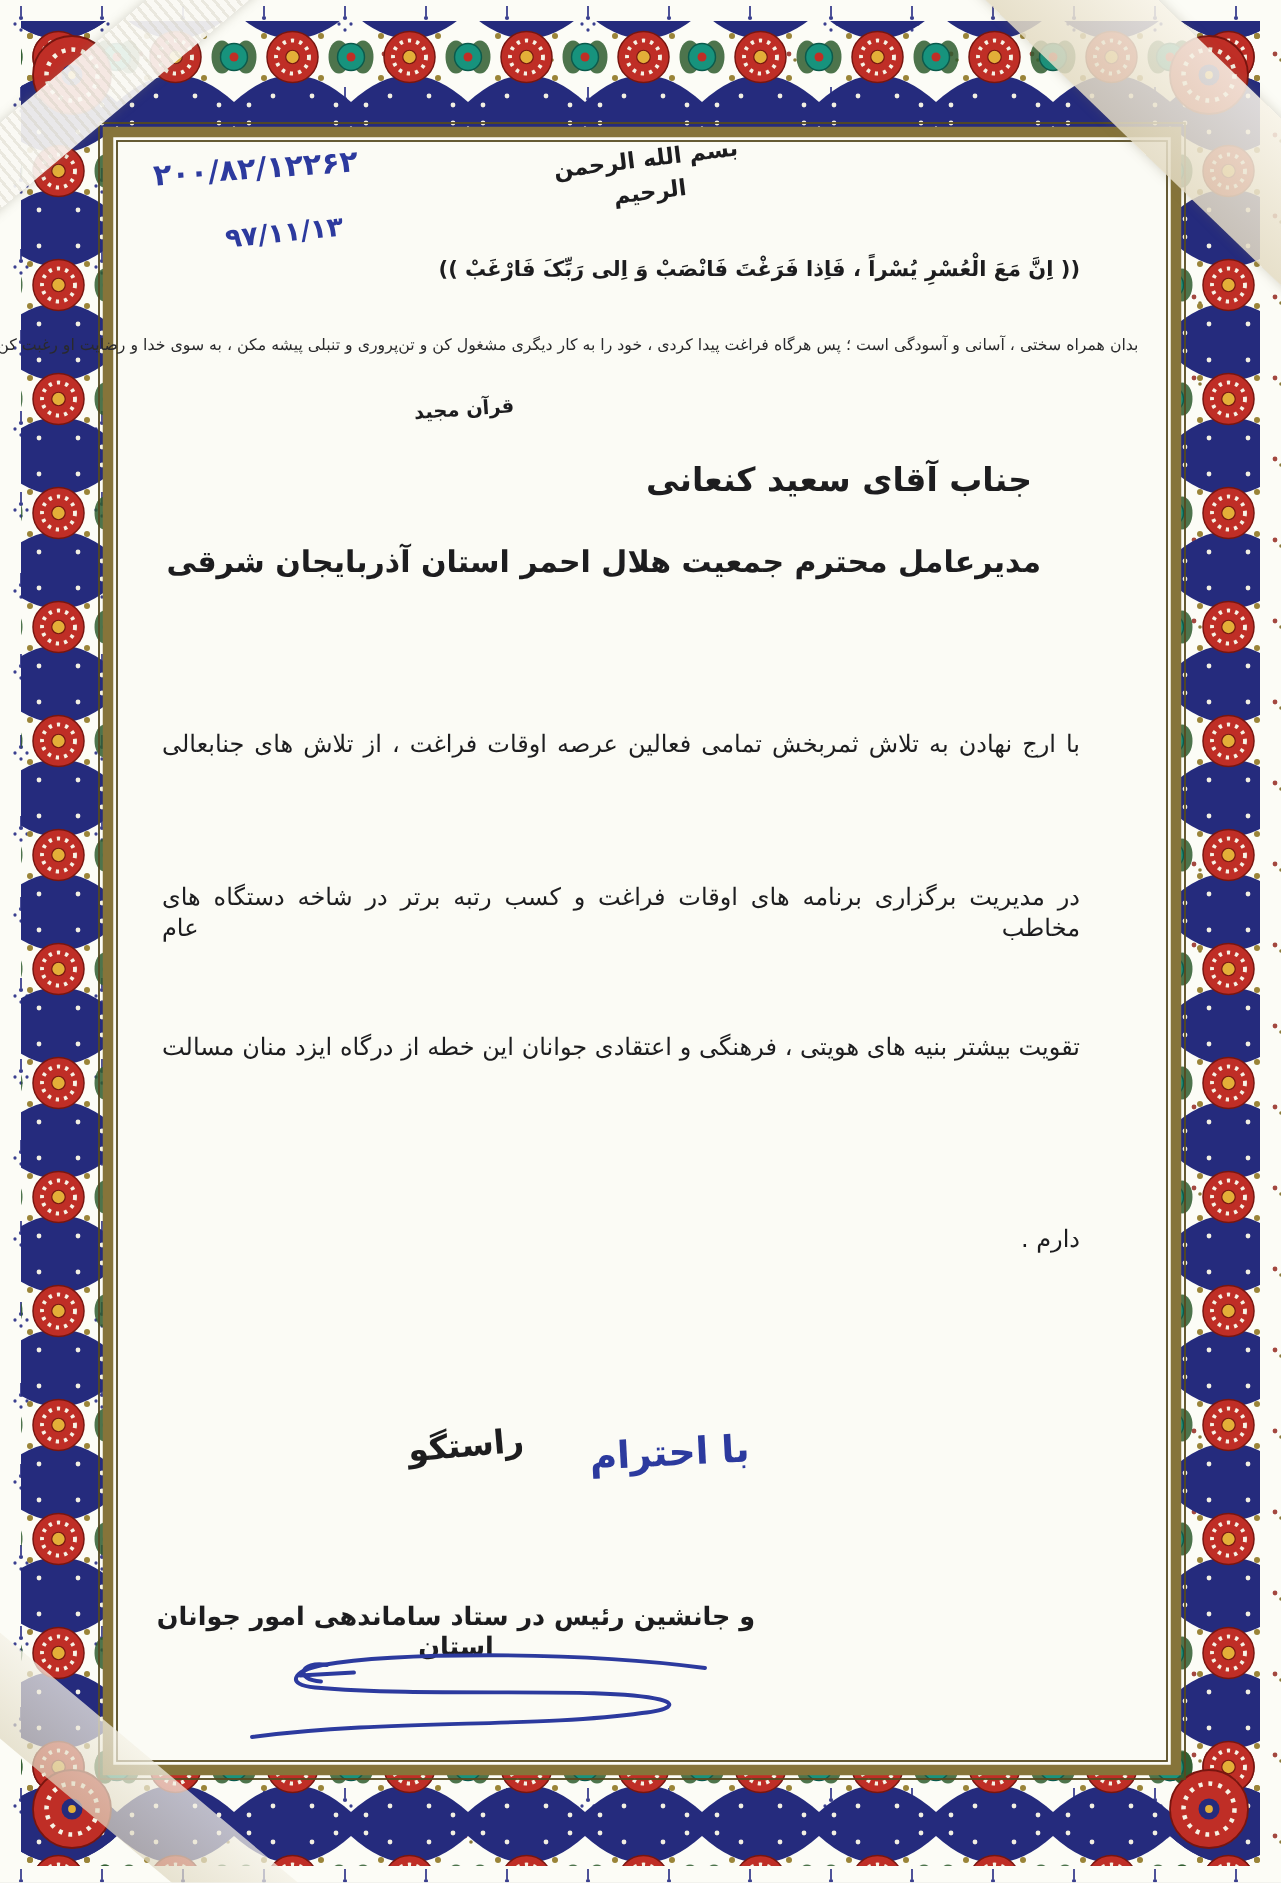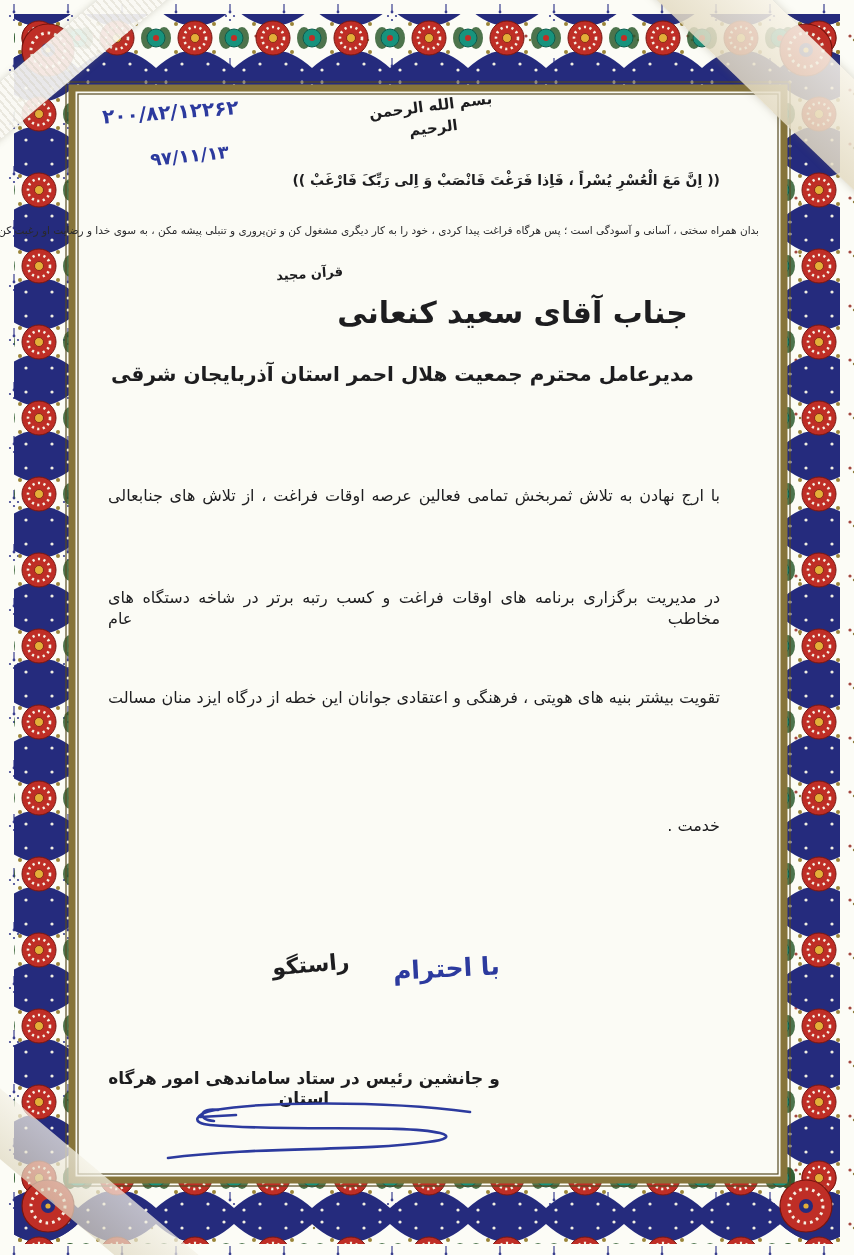--- a/index.html
+++ b/index.html
@@ -15,21 +15,21 @@
   .ink-blue{color:#2c3a9e;}
   .ref-number{left:102px;top:100px;font-size:20px;letter-spacing:3px;direction:ltr;
     transform:rotate(-4deg);font-weight:bold;}
   .date{left:150px;top:145px;font-size:18px;letter-spacing:2px;direction:ltr;
     transform:rotate(-6deg);font-weight:bold;}
   .bismillah{left:362px;top:96px;width:140px;font-size:15px;font-weight:bold;
     text-align:center;white-space:normal;transform:rotate(-7deg);line-height:1.45;}
   .verse{left:220px;top:172px;width:500px;font-size:14px;font-weight:bold;}
   .translation{left:95px;top:224px;width:664px;font-size:10.5px;text-align:center;color:#2a2a2c;}
   .verse-source{left:276px;top:266px;font-size:13px;font-weight:bold;transform:rotate(-4deg);}
-  .addr-name{right:166px;top:295px;font-size:30px;font-weight:bold;}
+  .addr-name{right:166px;top:308px;font-size:22px;font-weight:bold;}
   .addr-title{right:160px;top:362px;font-size:20px;font-weight:bold;}
   .body-line{right:134px;width:612px;font-size:16px;text-align:justify;
     text-align-last:justify;white-space:normal;line-height:1.3;}
   .bl-1{top:486px;} .bl-2{top:588px;} .bl-3{top:646px;} .bl-4{top:688px;}
   .bl-5{top:816px;text-align:right;text-align-last:right;}
   .sig-salutation{left:393px;top:954px;font-size:25px;font-weight:bold;transform:rotate(-3deg);}
   .sig-name{left:272px;top:952px;font-size:22px;font-weight:bold;transform:rotate(-5deg);}
   .sig-title{left:98px;width:412px;text-align:center;font-size:17px;font-weight:bold;white-space:normal;}
   .st-1{top:1028px;} .st-2{top:1068px;}
   .flourish{position:absolute;left:140px;top:1096px;z-index:2;}
@@ -138,25 +138,25 @@
   <div class="txt verse">(( اِنَّ مَعَ الْعُسْرِ یُسْراً ، فَاِذا فَرَغْتَ فَانْصَبْ وَ اِلی رَبِّکَ فَارْغَبْ ))</div>
   <div class="txt translation">بدان همراه سختی ، آسانی و آسودگی است ؛ پس هرگاه فراغت پیدا کردی ، خود را به کار دیگری مشغول کن و تن‌پروری و تنبلی پیشه مکن ، به سوی خدا و رضایت او رغبت کن .</div>
   <div class="txt verse-source">قرآن مجید</div>
 
   <div class="txt addr-name">جناب آقای سعید کنعانی</div>
   <div class="txt addr-title">مدیرعامل محترم جمعیت هلال احمر استان آذربایجان شرقی</div>
 
   <div class="txt body-line bl-1">با ارج نهادن به تلاش ثمربخش تمامی فعالین عرصه اوقات فراغت ، از تلاش های جنابعالی</div>
   <div class="txt body-line bl-2">در مدیریت برگزاری برنامه های اوقات فراغت و کسب رتبه برتر در شاخه دستگاه های مخاطب عام</div>
   <div class="txt body-line bl-4">تقویت بیشتر بنیه های هویتی ، فرهنگی و اعتقادی جوانان این خطه از درگاه ایزد منان مسالت</div>
-  <div class="txt body-line bl-5">خدمت .</div>
+  <div class="txt body-line bl-5">دارم .</div>
 
   <div class="txt ink-blue sig-salutation">با احترام</div>
   <div class="txt sig-name">راستگو</div>
-  <div class="txt sig-title st-2">و جانشین رئیس در ستاد ساماندهی امور هرگاه استان</div>
+  <div class="txt sig-title st-2">و جانشین رئیس در ستاد ساماندهی امور جوانان استان</div>
 
   <svg class="flourish" width="360" height="70" viewBox="0 0 360 70">
     <g fill="none" stroke="#2c3a9e" stroke-width="2.6" stroke-linecap="round">
       <path d="M330,16 C240,4 120,6 75,14 C55,18 50,27 70,29 C150,36 262,28 300,37 C312,40 306,44 288,46 C218,56 118,50 28,62"></path>
       <path d="M78,14 C60,11 56,24 74,25"></path>
       <path d="M60,21 L96,19"></path>
     </g>
   </svg>
 
   <div class="tape tape-tl"></div>

